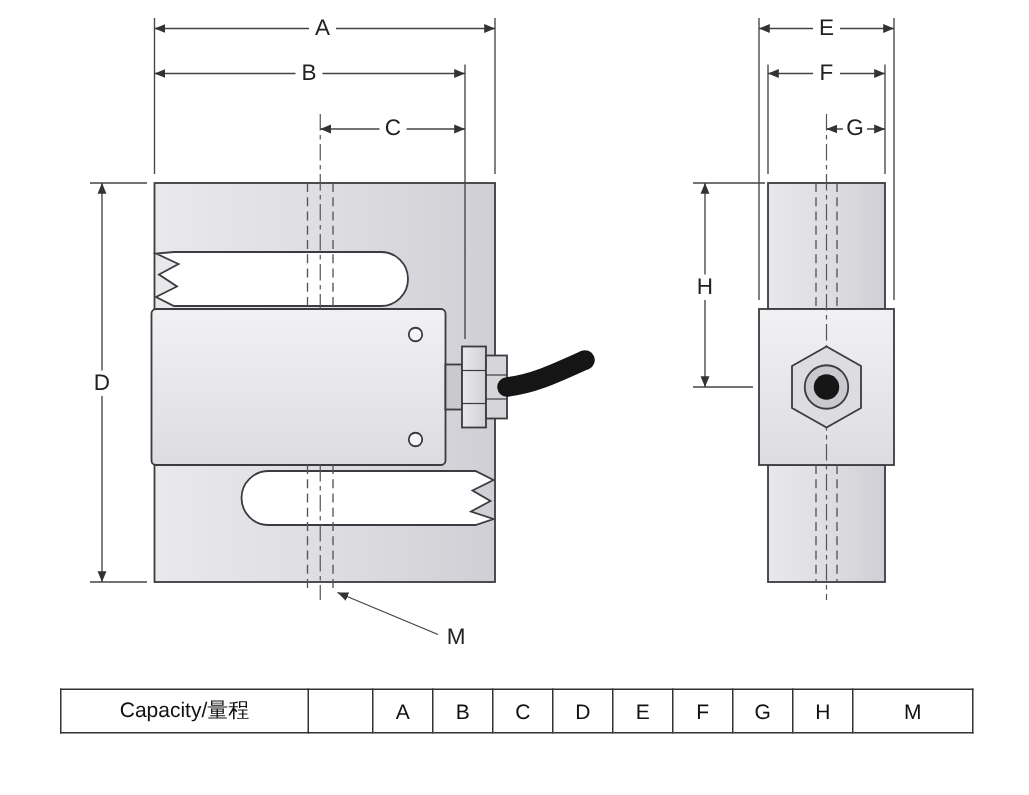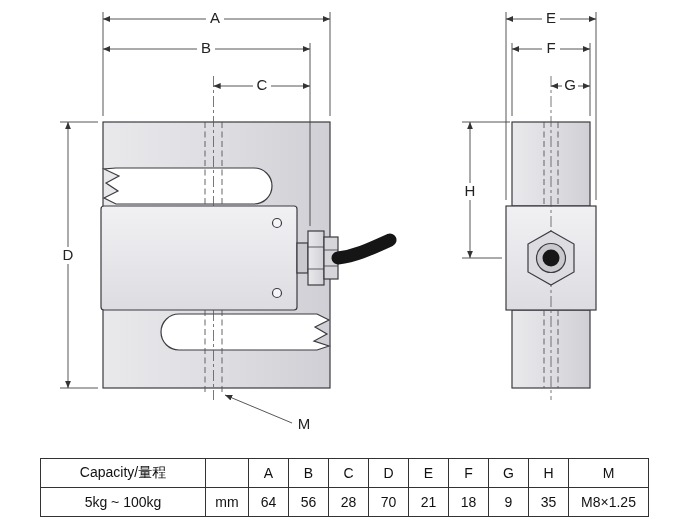--- a/index.html
+++ b/index.html
@@ -190,29 +190,16 @@
         <td>A</td>
         <td>B</td>
         <td>C</td>
         <td>D</td>
         <td>E</td>
         <td>F</td>
         <td>G</td>
         <td>H</td>
         <td>M</td>
       </tr>
-      <tr>
-        <td>5kg ~ 100kg</td>
-        <td>mm</td>
-        <td>64</td>
-        <td>56</td>
-        <td>28</td>
-        <td>70</td>
-        <td>21</td>
-        <td>18</td>
-        <td>9</td>
-        <td>35</td>
-        <td>M8×1.25</td>
-      </tr>
     </tbody>
   </table>
 
 </div>
 
 </body></html>

